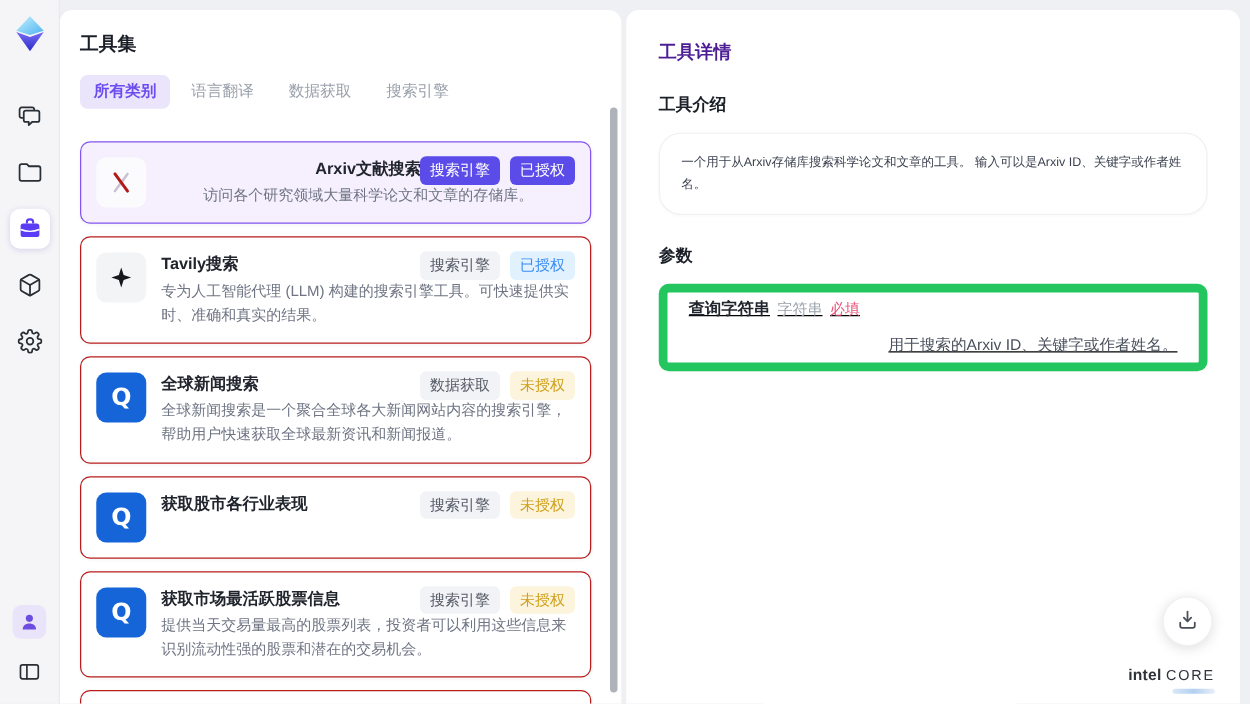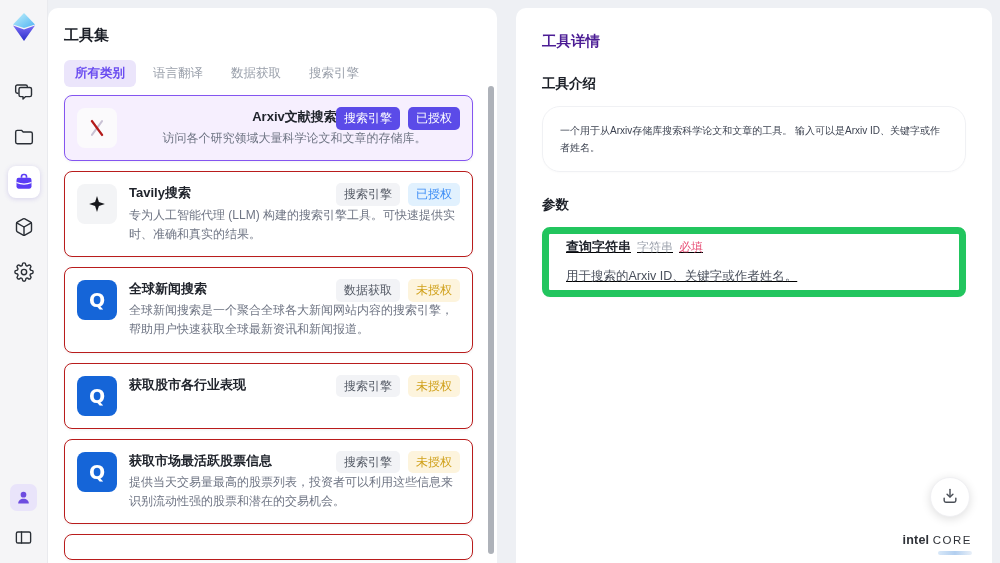--- a/index.html
+++ b/index.html
@@ -10,28 +10,28 @@
   .sidebar { width:48px; flex:none; background:#f5f5f7; border-right:1px solid #e9eaee; display:flex; flex-direction:column; align-items:center; padding:12px 0 12px; }
   .logo-wrap { margin-bottom:30px; cursor:pointer; }
   .nav { display:flex; flex-direction:column; gap:13px; align-items:center; }
   .nav-item { width:32px; height:32px; border-radius:8px; display:flex; align-items:center; justify-content:center; cursor:pointer; color:#2a2f36; }
   .nav-item.active { background:#fff; box-shadow:0 1px 5px rgba(70,50,190,.18); }
   .sidebar-bottom { margin-top:auto; display:flex; flex-direction:column; gap:12px; align-items:center; }
   .avatar-tile { width:27px; height:27px; border-radius:7px; background:#e9e4fa; display:flex; align-items:center; justify-content:center; cursor:pointer; }
   .panel-toggle { width:28px; height:28px; display:flex; align-items:center; justify-content:center; cursor:pointer; }
 
   
-  .content { flex:1; display:flex; gap:19px; padding:8px 8px 0 0; min-width:0; }
+  .content { flex:1; display:flex; gap:4px; padding:8px 8px 0 0; min-width:0; }
   .panel { background:#fff; border-radius:10px 10px 0 0; }
   .left-panel { width:449px; flex:none; position:relative; padding:16px 14px 0 16px; overflow:hidden; }
   .right-panel { flex:1; position:relative; padding:22px 26px; overflow:hidden; }
 
   
   .page-title { font-size:15px; font-weight:bold; color:#1b1f27; margin:2px 0 15px; }
-  .tabs { display:flex; gap:6px; margin-bottom:8px; }
+  .tabs { display:flex; gap:6px; margin-bottom:26px; }
   .tab { font-size:12.5px; color:#9aa0ab; padding:5px 11px; border-radius:6px; cursor:pointer; white-space:nowrap; }
   .tab.active { background:#ebe5fb; color:#6a4cf0; font-weight:bold; }
   .tool-list { display:flex; flex-direction:column; gap:10px; padding-right:10px; }
   .tool-card { position:relative; display:flex; gap:12px; padding:12px; border:1px solid #b91c1c; border-radius:8px; background:#fff; box-shadow:0 1px 3px rgba(25,30,40,.05); cursor:pointer; }
   .tool-card.selected { background:#f6effe; border:1.5px solid #8455f0;text-align:center; }
   .tool-icon { width:40px; height:40px; border-radius:8px; flex:none; display:flex; align-items:center; justify-content:center; background:#f3f4f6; overflow:hidden; }
   .tool-icon.icon-arxiv { background:#fbfafc; }
   .tool-icon.icon-tavily { background:#f3f4f6; }
   .tool-icon.icon-qnews { background:#1565d8; }
   .q-glyph { color:#fff; font-size:19px; font-weight:bold; font-family:"DejaVu Sans",sans-serif; }
@@ -49,21 +49,21 @@
   
   .detail-title { font-size:14.5px; font-weight:bold; color:#4c1d95; margin:2px 0 24px;font-family:Liberation Serif, serif; }
   .section-heading { font-size:13.5px; font-weight:bold; color:#1b1f27; margin:0 0 13px; }
   .info-box { border:1px solid #f0f1f4; border-radius:18px; padding:15px 17px; font-size:10px; color:#3c4250; line-height:1.7; margin-bottom:24px; box-shadow:0 1px 2px rgba(0,0,0,.02); background:#fff; }
   .param-box { border:7px solid #22c55e; border-radius:8px; padding:4px 17px; box-shadow:0 1px 2px rgba(0,0,0,.02); background:#fff;text-decoration:underline; }
   .param-item { }
   .param-head { display:flex; align-items:baseline; gap:6px; }
   .param-name { font-size:13px; font-weight:bold; color:#20242c; }
   .param-type { font-size:12px; color:#9aa0ab; }
   .param-required { font-size:12px; color:#e8537a; }
-  .param-desc { font-size:12.5px; color:#4a505c; margin-top:10px; line-height:1.6; }
+  .param-desc { font-size:12.5px; color:#4a505c; margin-top:10px; line-height:1.6;text-align:right; }
 
   
   .fab { position:absolute; right:22px; bottom:46px; width:40px; height:40px; border-radius:50%; background:#fff; border:1px solid #f0f0f3; box-shadow:0 2px 10px rgba(0,0,0,.13); display:flex; align-items:center; justify-content:center; cursor:pointer; }
   .intel-brand { position:absolute; right:20px; bottom:8px; text-align:right; line-height:1.1; }
   .intel-txt { font-size:12.5px; color:#2f3238; }
   .intel-txt .intel-word { font-weight:bold; letter-spacing:.2px; }
   .intel-txt .core-word { letter-spacing:1.5px; font-size:11.5px; }
   .intel-bar { margin-top:3px; margin-left:auto; width:34px; height:4px; border-radius:2px; background:linear-gradient(90deg,#cfe3f7,#9fc3ec,#e3ecf7); opacity:.8; }
 </style>
 </head>

